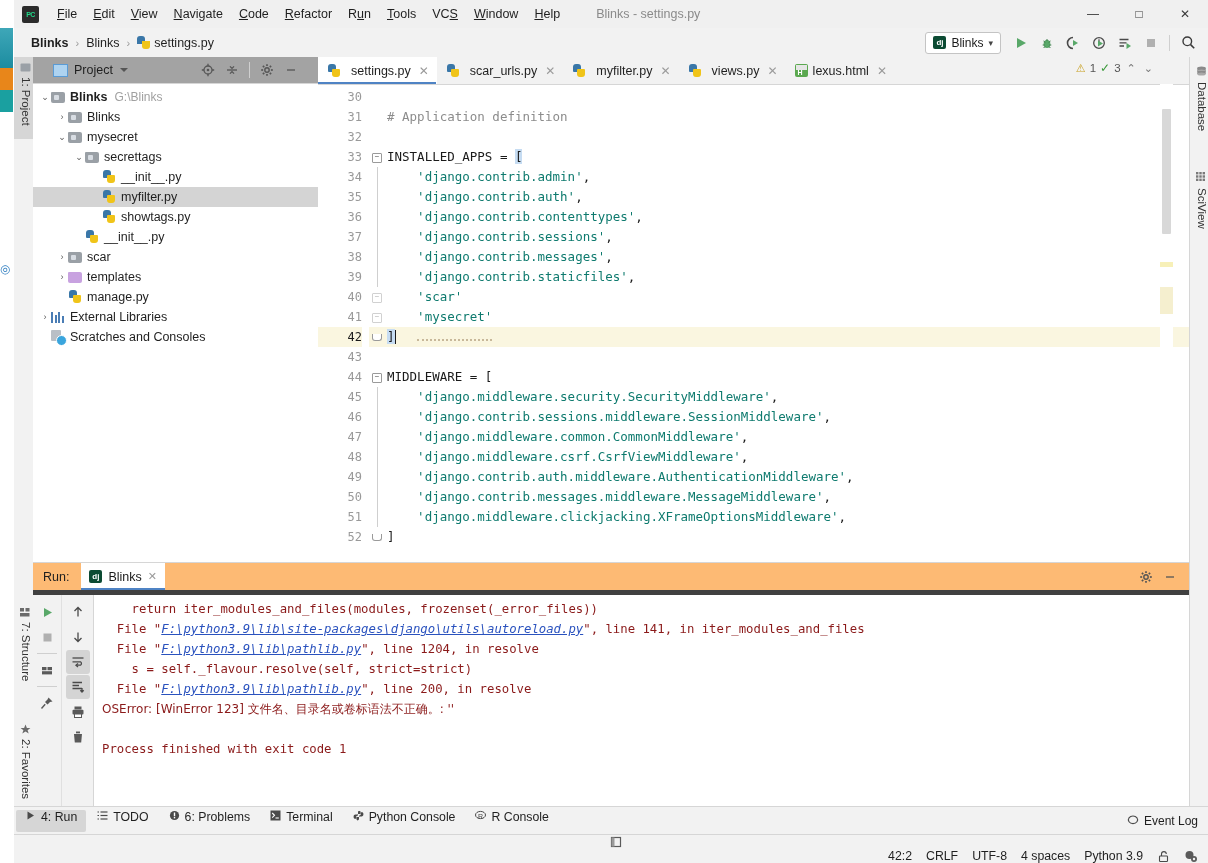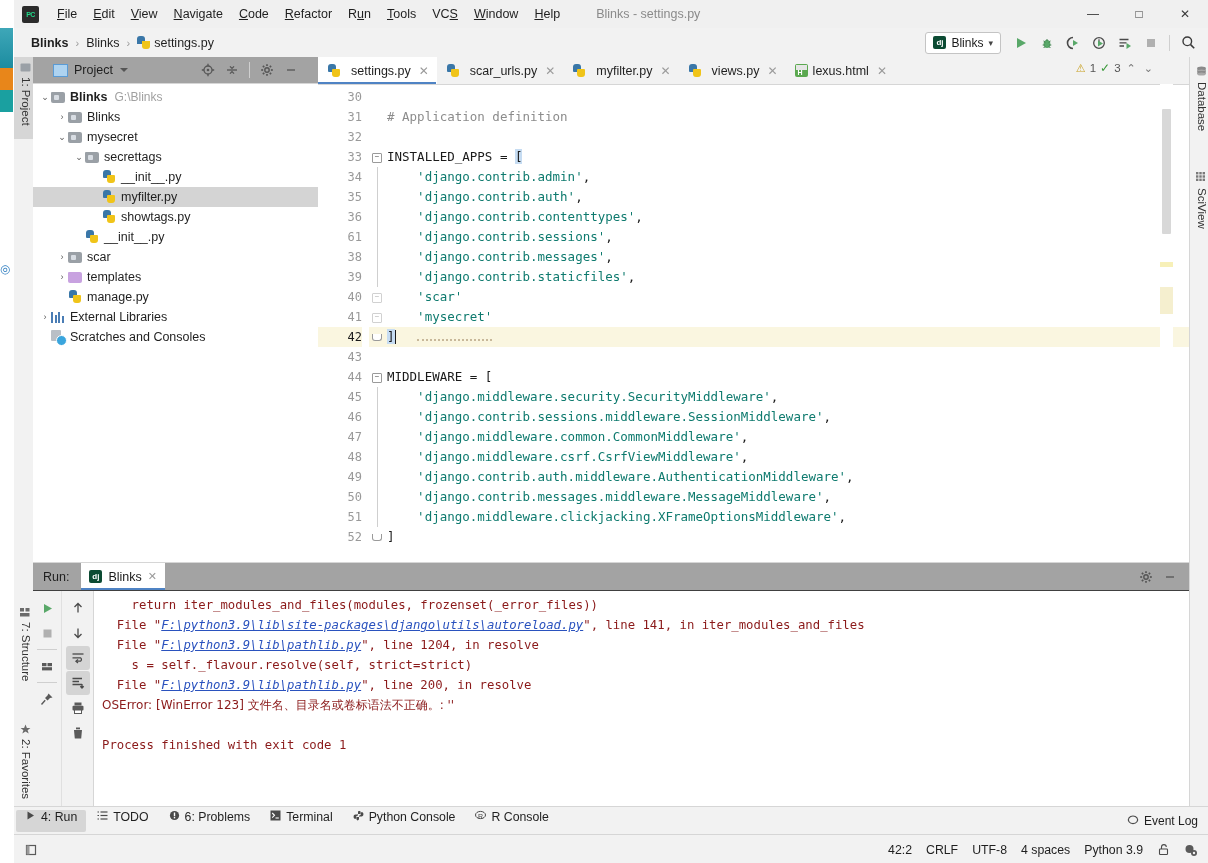--- a/index.html
+++ b/index.html
@@ -238,21 +238,21 @@
   }
   .emark-y1 { position:absolute; right:16px; top:205px; width:13px; height:5px; background:#f7f0b8; }
   .emark-y2 { position:absolute; right:16px; top:230px; width:13px; height:27px; background:#f5efcf; }
 
   
   .runpanel {
     position:absolute; left:33px; top:562px; width:1156px; height:244px;
     background:#fff; border-top:1px solid #d6d6d6;
   }
   .run-head {
-    height:27px; background:#a3a3a3; border-bottom:1px solid #404040;
+    height:27px; background:#fdba74; border-bottom:5px solid #404040;
     display:flex; align-items:center; padding-left:10px; gap:0;
   }
   .run-label { font-size:12.5px; color:#1f1f1f; margin-right:12px; }
   .run-tab {
     display:flex; align-items:center; gap:6px; padding:0 8px; height:27px;
     font-size:12.5px; background:#fff; position:relative;
   }
   .run-tab::after{ content:""; position:absolute; left:0;right:0;bottom:0;height:2px;background:#4f83c4; }
   .run-head-right{ margin-left:auto; display:flex; align-items:center; gap:2px; padding-right:8px; }
 
@@ -290,21 +290,21 @@
     font-size:12.3px; color:#1f1f1f; margin-left:2px;
   }
   .btab.active { background:#d6d6d6; border-radius:2px; }
   .bstrip-right { margin-left:auto; display:flex; align-items:center; gap:6px; padding-right:10px; }
   .evlog { display:flex; align-items:center; gap:5px; font-size:12px; color:#1f1f1f; }
 
   
   .statusbar {
     position:absolute; left:14px; top:834px; width:1194px; height:29px;
     background:#f2f2f2; border-top:1px solid #d6d6d6;
-    display:flex; align-items:center;
+    display:flex; align-items:center;flex-direction:column;
   }
   .sb-left { margin-left:10px; display:flex; align-items:center; }
   .sb-right { margin-left:auto; display:flex; align-items:center; gap:14px; padding-right:10px; font-size:12.3px; color:#1f1f1f; }
 
   svg { display:block; }
 </style>
 </head>
 <body>
 
 <div class="app">
@@ -619,21 +619,21 @@
 
     <div class="codewrap">
       <div class="gutter" id="gutter">
           <div>30</div>
           <div>31</div>
           <div>32</div>
           <div>33</div>
           <div>34</div>
           <div>35</div>
           <div>36</div>
-          <div>61</div>
+          <div>37</div>
           <div>38</div>
           <div>39</div>
           <div>40</div>
           <div>41</div>
           <div class="cur">42</div>
           <div>43</div>
           <div>44</div>
           <div>45</div>
           <div>46</div>
           <div>47</div>

